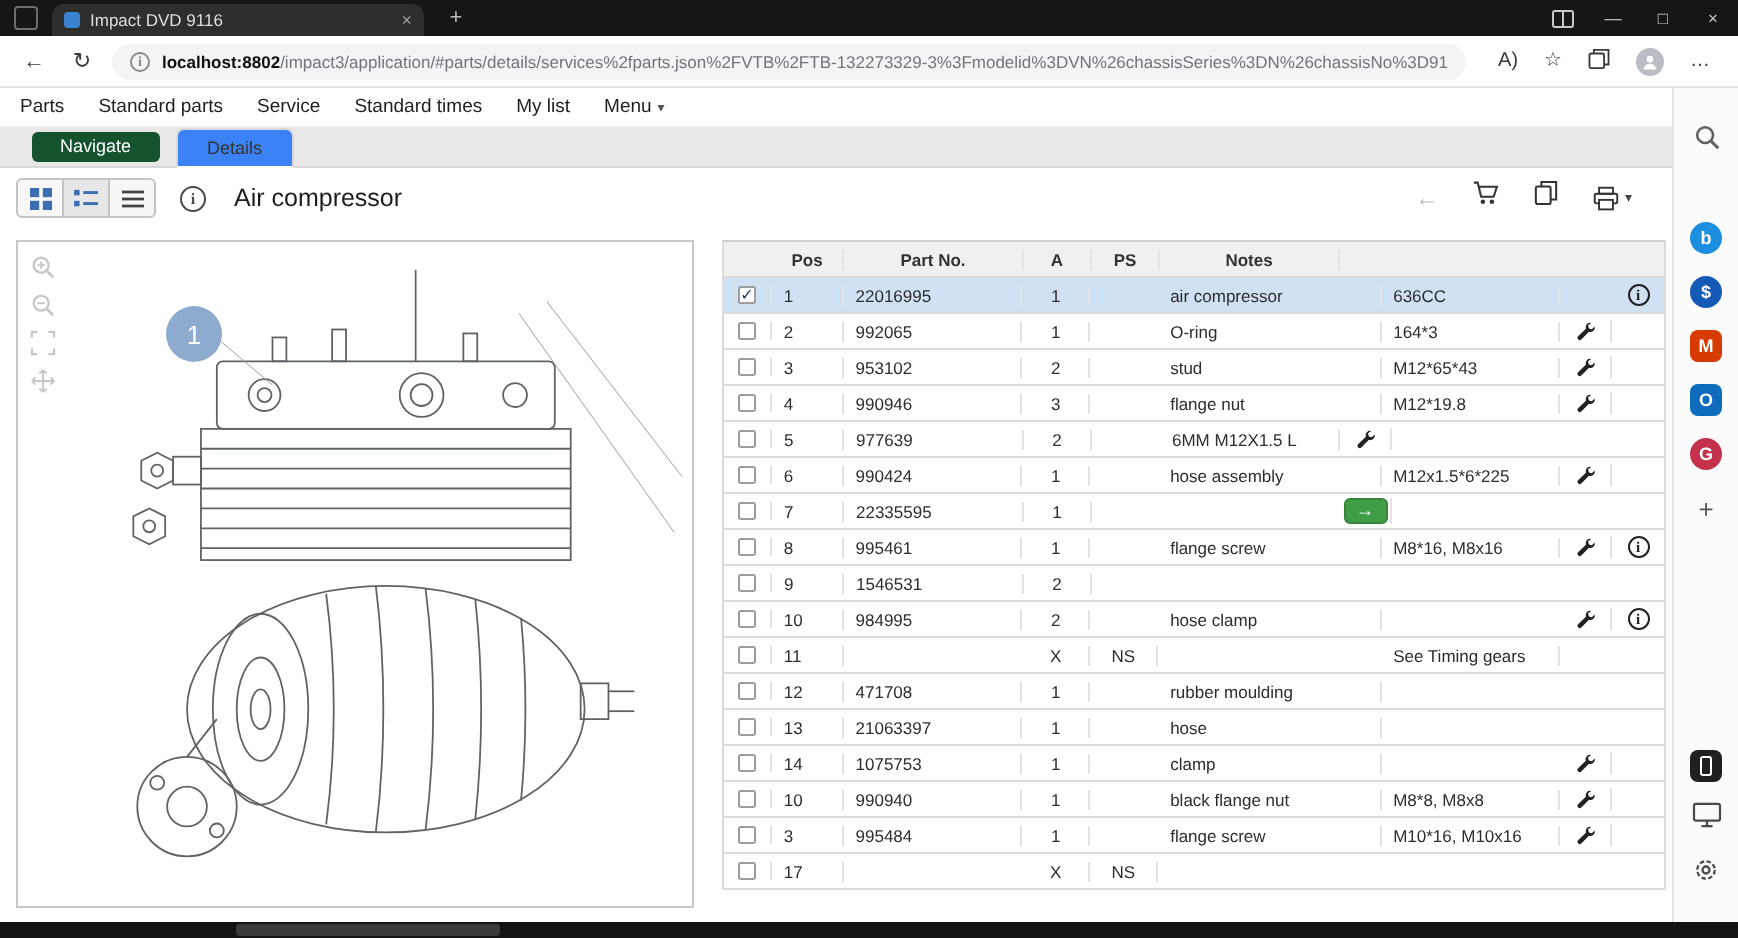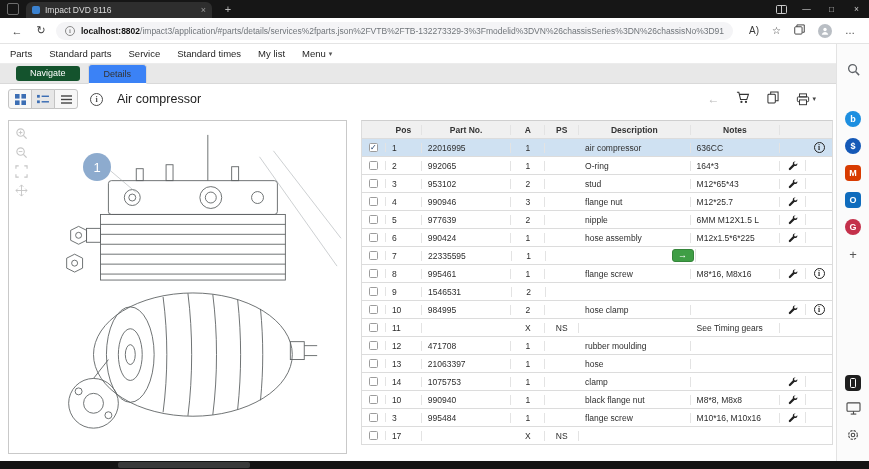--- a/index.html
+++ b/index.html
@@ -320,21 +320,20 @@
   </svg>
 </div>
 
 <div class="parts-table">
   <div class="trow thead">
     <div class="td c-check"></div>
     <div class="td c-pos">Pos</div>
     <div class="td c-part">Part No.</div>
     <div class="td c-a">A</div>
     <div class="td c-ps">PS</div>
-    <div class="td c-desc">Description</div>
     <div class="td c-notes">Notes</div>
     <div class="td c-tool"></div>
     <div class="td c-info"></div>
   </div>
   <div>
       <div class="trow selected">
     <div class="td c-check">
           <span class="cb checked">✓</span>
         </div>
     <div class="td c-pos">1</div>
@@ -393,40 +392,39 @@
   </div>
       <div class="trow">
     <div class="td c-check">
           <span class="cb"></span>
         </div>
     <div class="td c-pos">4</div>
     <div class="td c-part">990946</div>
     <div class="td c-a">3</div>
     <div class="td c-ps"></div>
     <div class="td c-desc">flange nut</div>
-    <div class="td c-notes">M12*25.7</div>
+    <div class="td c-notes">M12*19.8</div>
     <div class="td c-tool">
       <span class="wrench">
         <svg width="11" height="11" viewBox="0 0 16 16">
               <path d="M12.5 2.2a3.2 3.2 0 0 0-3.9 4.1L3 11.9a1.6 1.6 0 1 0 2.3 2.3l5.6-5.6a3.2 3.2 0 0 0 4.1-3.9l-2 2-2.2-.6-.6-2.2z" fill="#222"></path>
             </svg>
       </span>
 
     </div>
     <div class="td c-info"></div>
   </div>
       <div class="trow">
     <div class="td c-check">
           <span class="cb"></span>
         </div>
     <div class="td c-pos">5</div>
     <div class="td c-part">977639</div>
     <div class="td c-a">2</div>
     <div class="td c-ps"></div>
-    <div class="td c-desc">nipple</div>
     <div class="td c-notes">6MM M12X1.5 L</div>
     <div class="td c-tool">
       <span class="wrench">
         <svg width="11" height="11" viewBox="0 0 16 16">
               <path d="M12.5 2.2a3.2 3.2 0 0 0-3.9 4.1L3 11.9a1.6 1.6 0 1 0 2.3 2.3l5.6-5.6a3.2 3.2 0 0 0 4.1-3.9l-2 2-2.2-.6-.6-2.2z" fill="#222"></path>
             </svg>
       </span>
 
     </div>
     <div class="td c-info"></div>

